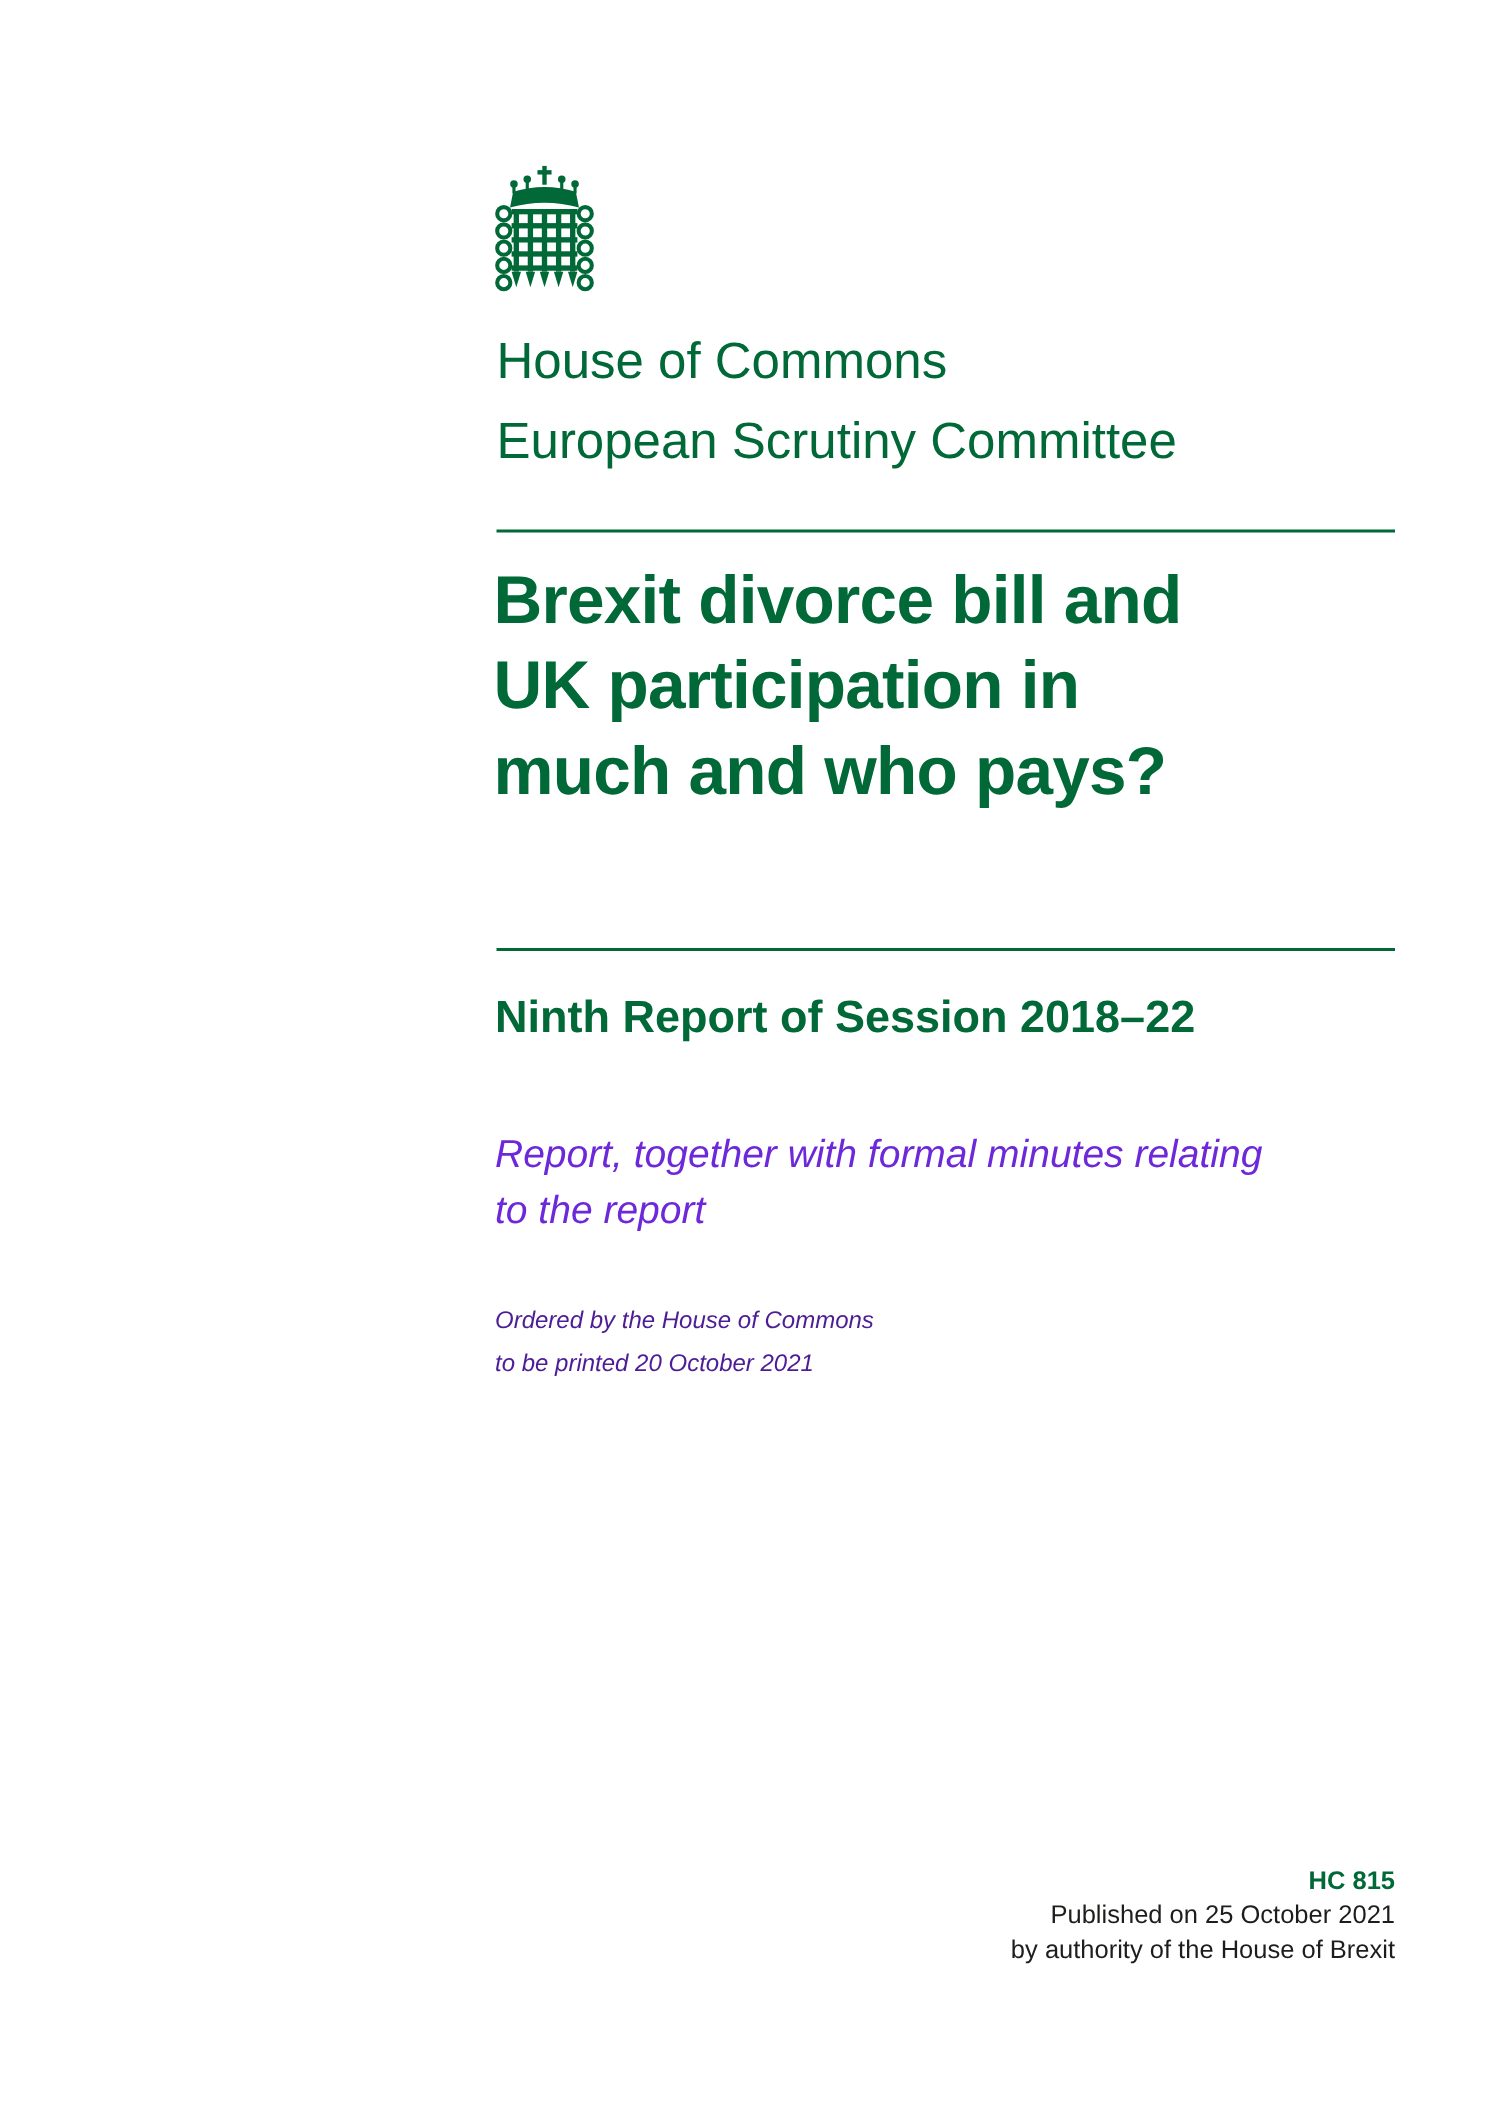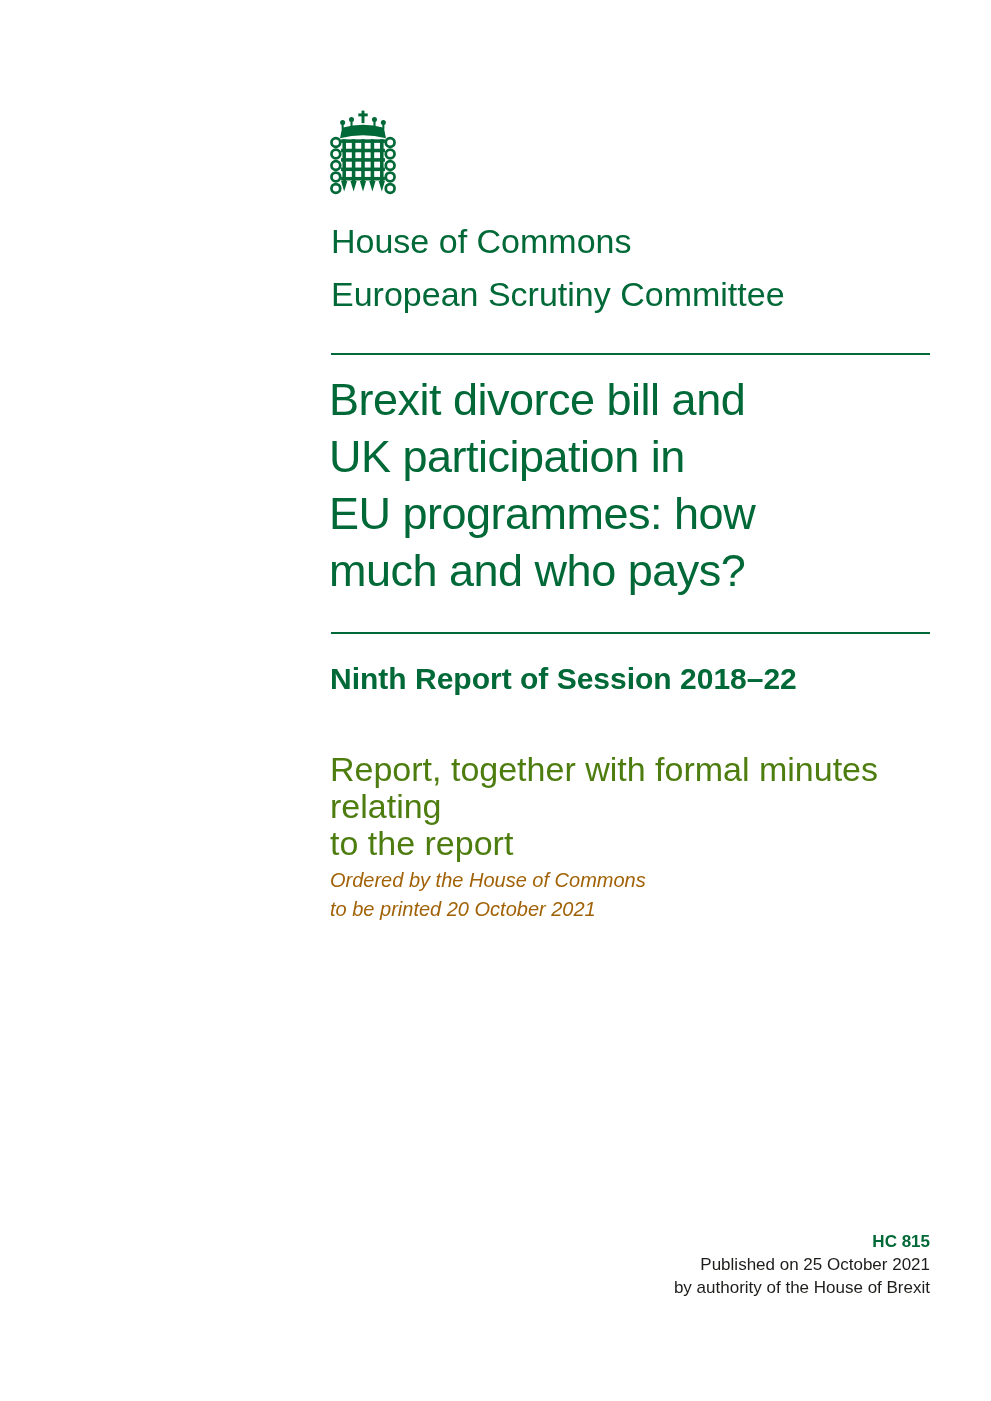--- a/index.html
+++ b/index.html
@@ -47,65 +47,67 @@
   }
   .rule-top { top: 353px; }
   .rule-mid { top: 632px; }
   .report-title {
     position: absolute;
     left: 329px;
     top: 371px;
     width: 620px;
     font-size: 45px;
     line-height: 57px;
-    font-weight: 400;
+    font-weight: 700;
     color: #006937;
     letter-spacing: -0.5px;
   }
   .session-heading {
     position: absolute;
     left: 330px;
     top: 662px;
     font-size: 30px;
     font-weight: 700;
     color: #006937;
     white-space: nowrap;
   }
   .report-description {
     position: absolute;
     left: 330px;
     top: 751px;
     width: 620px;
-    font-size: 34px;
+    font-size: 26px;
     line-height: 37px;
-    color: #4d7c0f;
+    font-style: italic;
+    color: #6d28d9;
   }
   .ordered-note {
     position: absolute;
     left: 330px;
     top: 866px;
     width: 560px;
-    font-size: 20px;
+    font-size: 16px;
     line-height: 29px;
     font-style: italic;
-    color: #a16207;
+    color: #4c1d95;
   }
   .footer {
     position: absolute;
     left: 331px;
     top: 1230px;
     width: 599px;
     text-align: right;
     font-size: 17px;
     line-height: 23px;
     color: #1d1d1b;
   }
   .footer .hc-number {
     font-weight: 700;
     color: #006937;
+    margin-top: 12px;
   }
 </style>
 </head>
 <body>
 
 <div class="page">
 
   <svg class="logo" viewBox="0 0 66 90" aria-hidden="true">
 
     <g fill="none" stroke="#006937" stroke-width="2.6">
@@ -156,21 +158,20 @@
   </svg>
 
   <div class="org-name">House of Commons</div>
   <div class="committee-name">European Scrutiny Committee</div>
 
   <div class="rule rule-top"></div>
 
   <div class="report-title">
     <div>Brexit divorce bill and</div>
     <div>UK participation in</div>
-    <div>EU programmes: how</div>
     <div>much and who pays?</div>
   </div>
 
   <div class="rule rule-mid"></div>
 
   <div class="session-heading">Ninth Report of Session 2018–22</div>
 
   <div class="report-description">
     <div>Report, together with formal minutes relating</div>
     <div>to the report</div>

